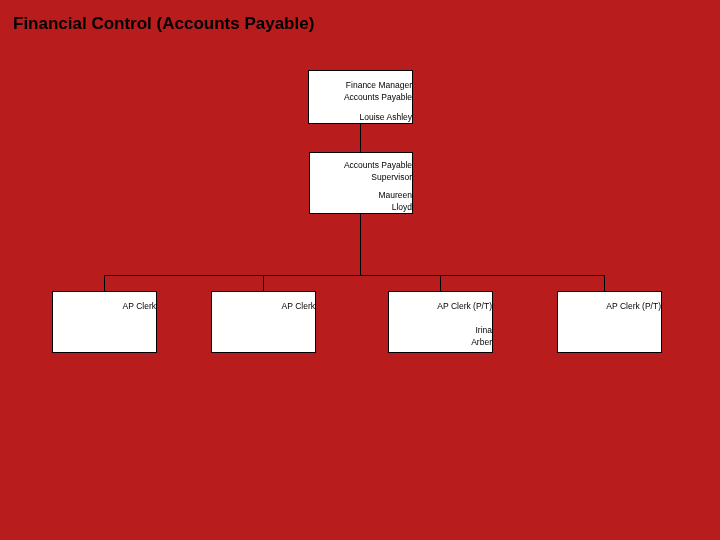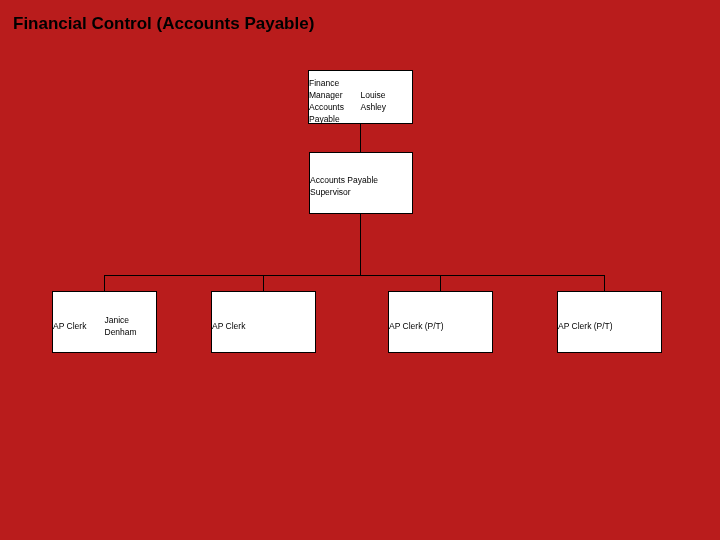--- a/index.html
+++ b/index.html
@@ -29,24 +29,24 @@
     white-space: nowrap;
     line-height: 22px;
     color: #000000;
   }
   .node {
     position: absolute;
     box-sizing: border-box;
     border: 1px solid #000000;
     background: #ffffff;
     display: flex;
-    flex-direction: row;
+    flex-direction: column;
     align-items: center;
     justify-content: flex-start;
-    text-align: left;
+    text-align: right;
     font-size: 8.5px;
     line-height: 12px;
     color: #000000;
   }
   .node .role {
     display: block;
     white-space: pre-line;
     width: 100%;
   }
   .node .spacer {
@@ -82,46 +82,48 @@
     <span class="spacer"></span>
     <span class="person">Louise Ashley</span>
   </div>
 
   <div class="connector v-line" style="left:360px; top:124px; height:28px;"></div>
 
   <div class="node" style="left:309px; top:152px; width:104px; height:62px; padding-top:6px;">
     <span class="role">Accounts Payable
 Supervisor</span>
     <span class="spacer"></span>
+    <span class="person">Maureen
+Lloyd</span>
   </div>
 
   <div class="connector v-line" style="left:360px; top:214px; height:62px;"></div>
 
   <div class="connector h-line" style="left:104px; top:275px; width:501px;"></div>
 
   <div class="connector v-line" style="left:104px; top:275px; height:16px;"></div>
   <div class="connector v-line" style="left:263px; top:275px; height:16px;"></div>
   <div class="connector v-line" style="left:440px; top:275px; height:16px;"></div>
   <div class="connector v-line" style="left:604px; top:275px; height:16px;"></div>
 
   <div class="node" style="left:52px; top:291px; width:105px; height:62px; padding-top:8px;">
     <span class="role">AP Clerk</span>
     <span class="spacer"></span>
-    <span class="person">Janice
-Denham</span>
   </div>
 
   <div class="node" style="left:211px; top:291px; width:105px; height:62px; padding-top:8px;">
     <span class="role">AP Clerk</span>
     <span class="spacer"></span>
   </div>
 
   <div class="node" style="left:388px; top:291px; width:105px; height:62px; padding-top:8px;">
     <span class="role">AP Clerk (P/T)</span>
     <span class="spacer"></span>
+    <span class="person">Irina
+Arber</span>
   </div>
 
   <div class="node" style="left:557px; top:291px; width:105px; height:62px; padding-top:8px;">
     <span class="role">AP Clerk (P/T)</span>
     <span class="spacer"></span>
   </div>
 
 </div>
 
 </body></html>

